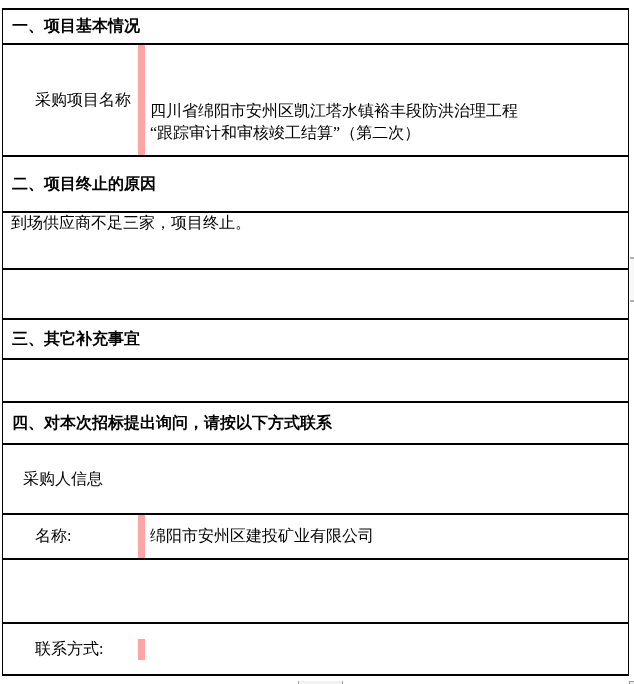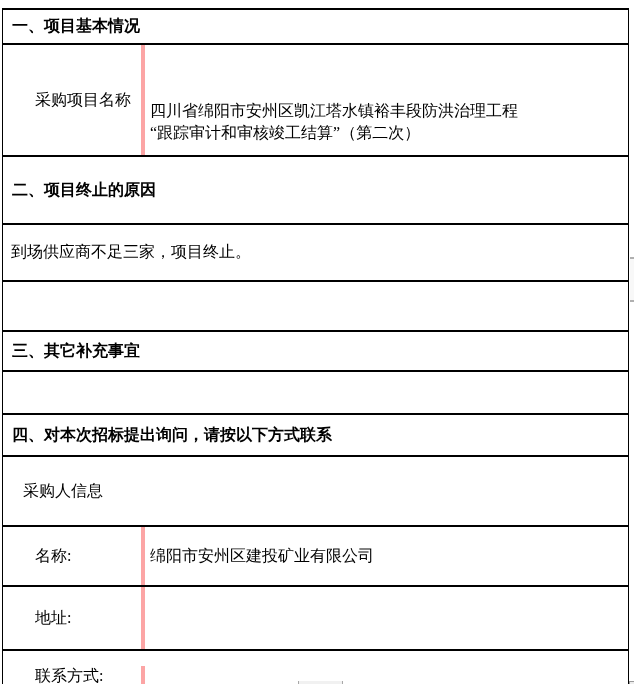--- a/index.html
+++ b/index.html
@@ -28,55 +28,54 @@
   }
   .row:last-child { border-bottom: none; }
   .section-header {
     display: flex;
     align-items: center;
     font-weight: bold;
     padding-left: 9px;
   }
   .full-cell {
     display: flex;
-    align-items: center;
     padding-left: 8px;
   }
   .indent-cell {
     display: flex;
     align-items: center;
     padding-left: 20px;
   }
   .cell-label {
     width: 142px;
     flex: 0 0 142px;
-    border-right: 4px solid #fca5a5;
+    border-right: 7px solid #fca5a5;
     display: flex;
     align-items: center;
     padding-left: 32px;
   }
   .cell-value {
     flex: 1;
     display: flex;
     align-items: center;
     padding-left: 5px;
     padding-right: 6px;
   }
   .multiline { white-space: pre-line; line-height: 22px; margin-top: 44px; }
   
   .r1  { height: 35px; }
   .r2  { height: 112px; }
-  .r3  { height: 68px; }
+  .r3  { height: 56px; }
   .r4  { height: 57px; }
   .r5  { height: 50px; }
   .r6  { height: 40px; }
   .r7  { height: 43px; }
   .r8  { height: 42px; }
   .r9  { height: 70px; }
-  .r10 { height: 60px; }
+  .r10 { height: 45px; }
   .r11 { height: 64px; }
   .r12 { height: 50px; align-items: center; }
   
   .h-scroll-thumb {
     position: absolute;
     left: 298px;
     top: 681px;
     width: 45px;
     height: 3px;
     background: #f1f1f1;
@@ -150,23 +149,20 @@
   <div class="row r10">
     <div class="cell-label">
       <span>名称:</span>
     </div>
     <div class="cell-value">
       <span>绵阳市安州区建投矿业有限公司</span>
     </div>
   </div>
 
   <div class="row r11">
-    <div class="cell-label">
-      <span>地址:</span>
-    </div>
   </div>
 
   <div class="row r12">
     <div class="cell-label">
       <span>联系方式:</span>
     </div>
   </div>
 
 </div>
 

